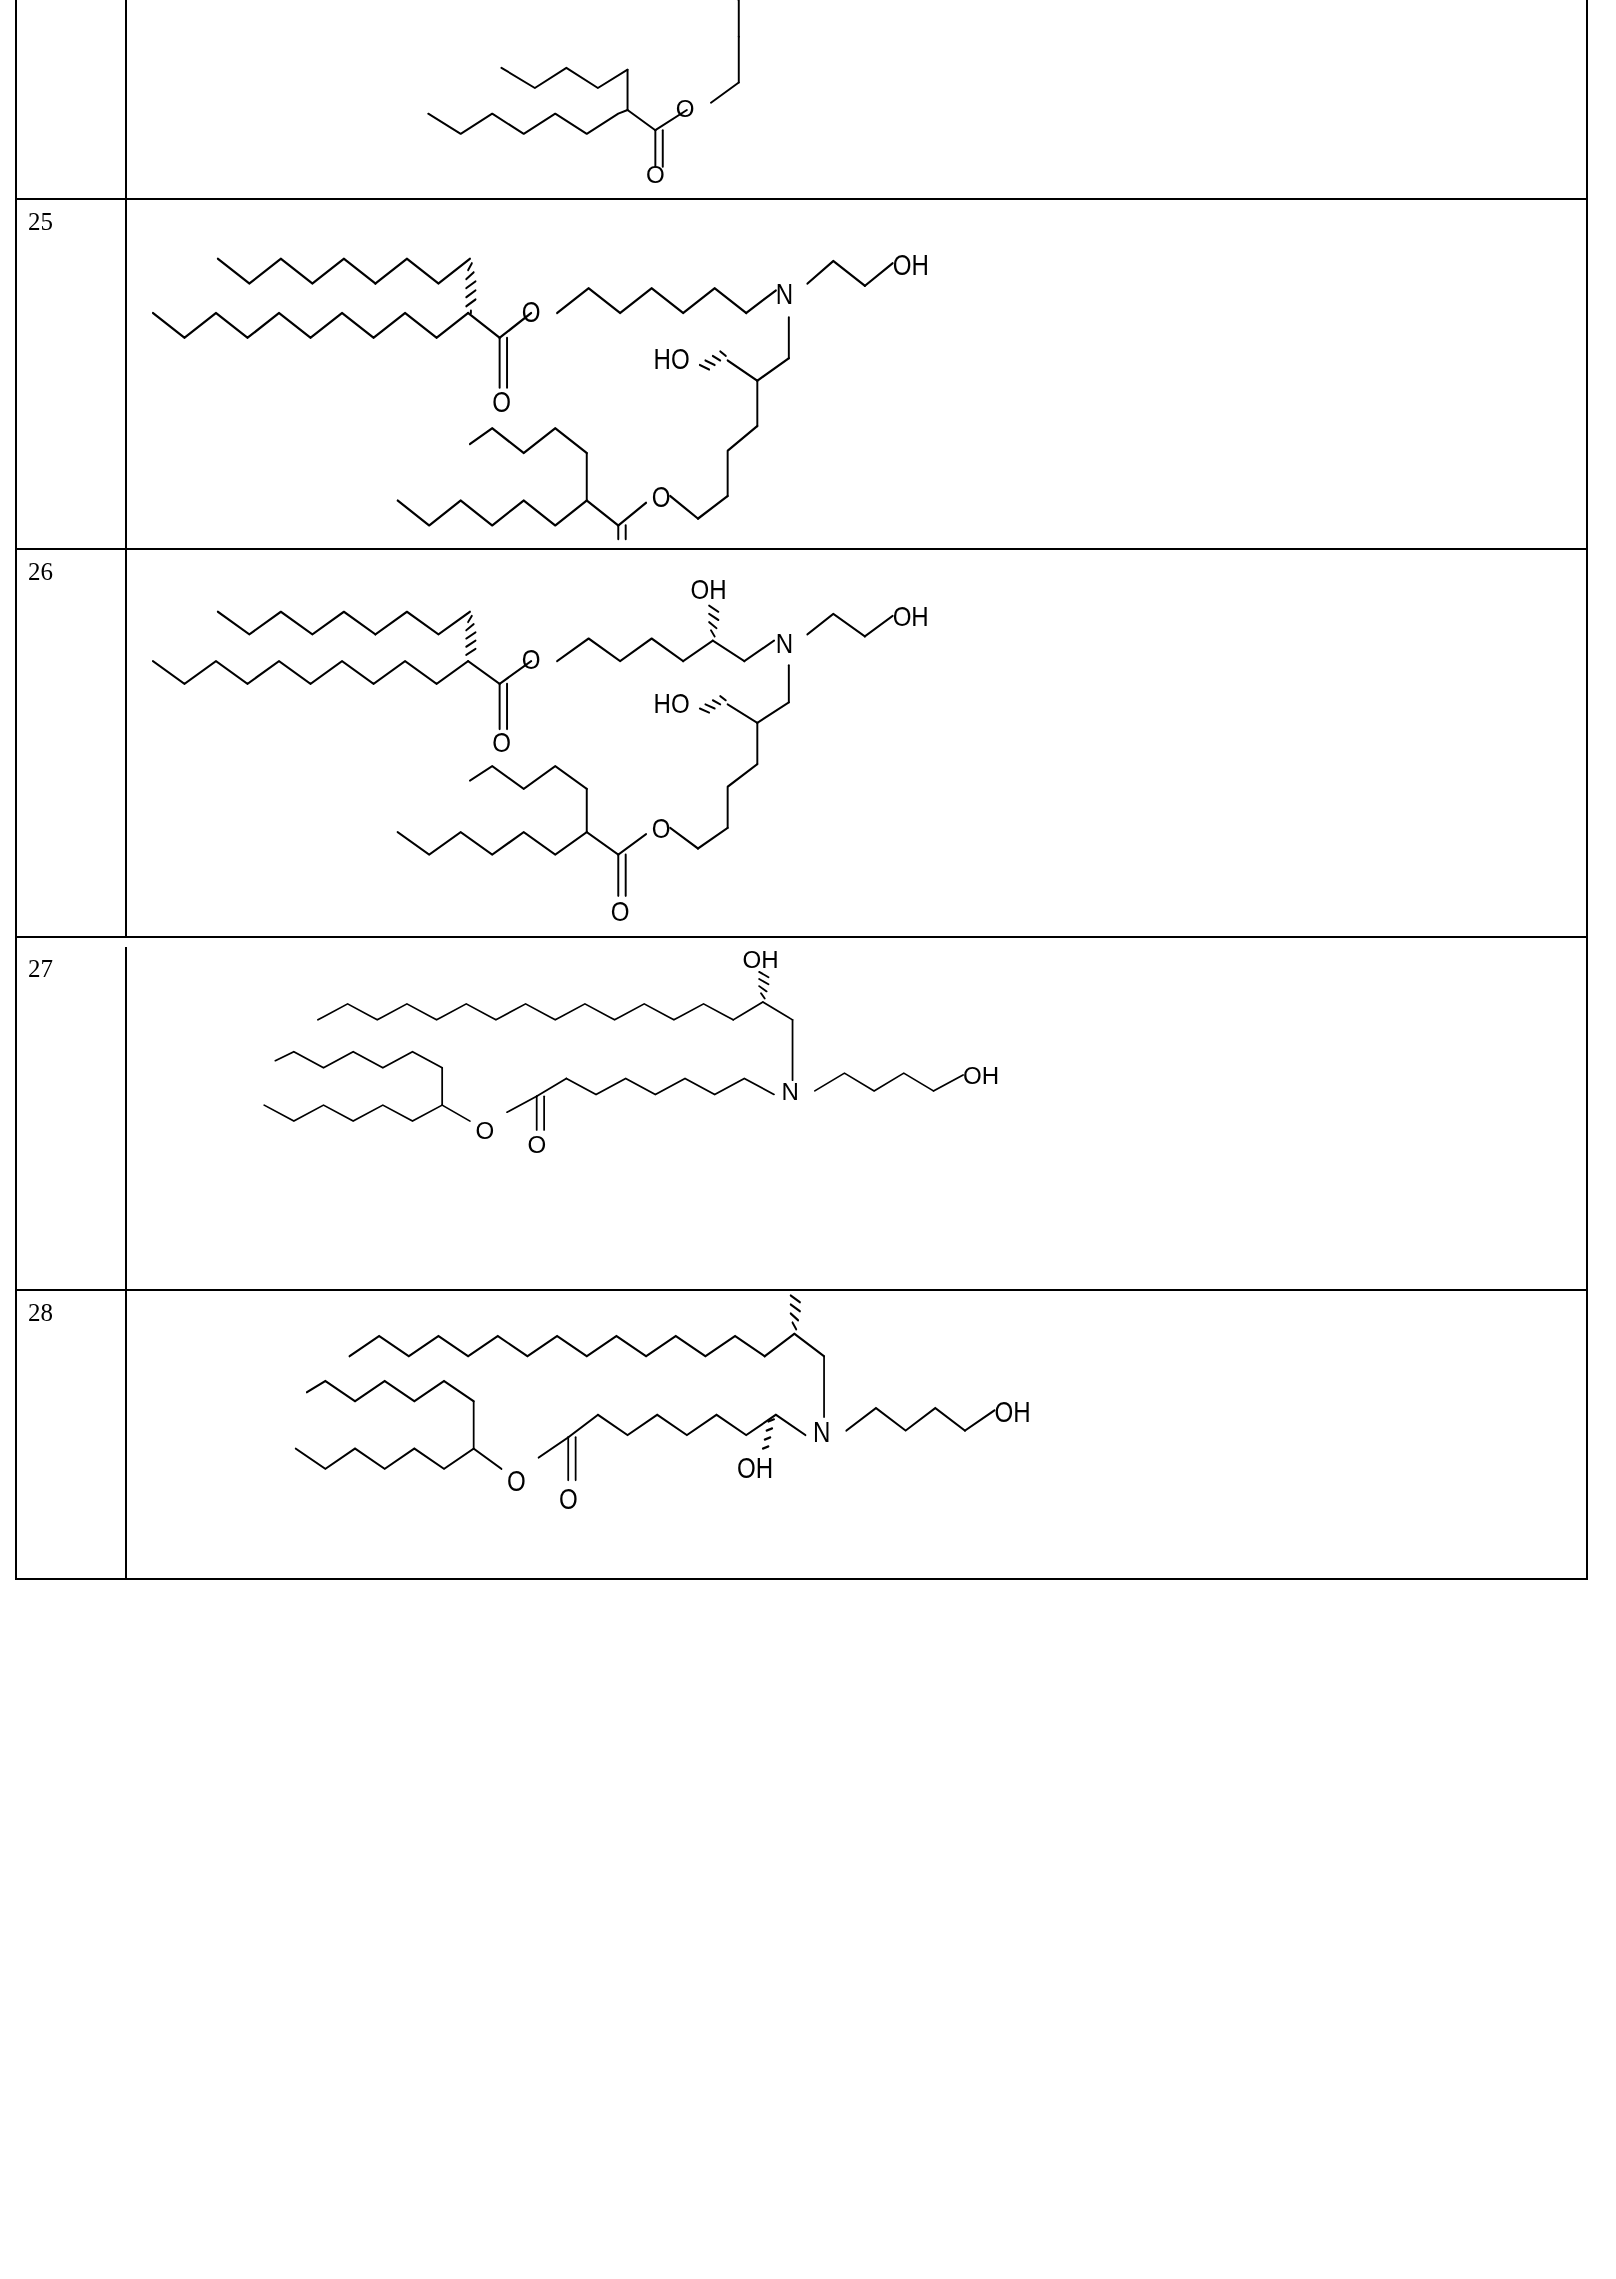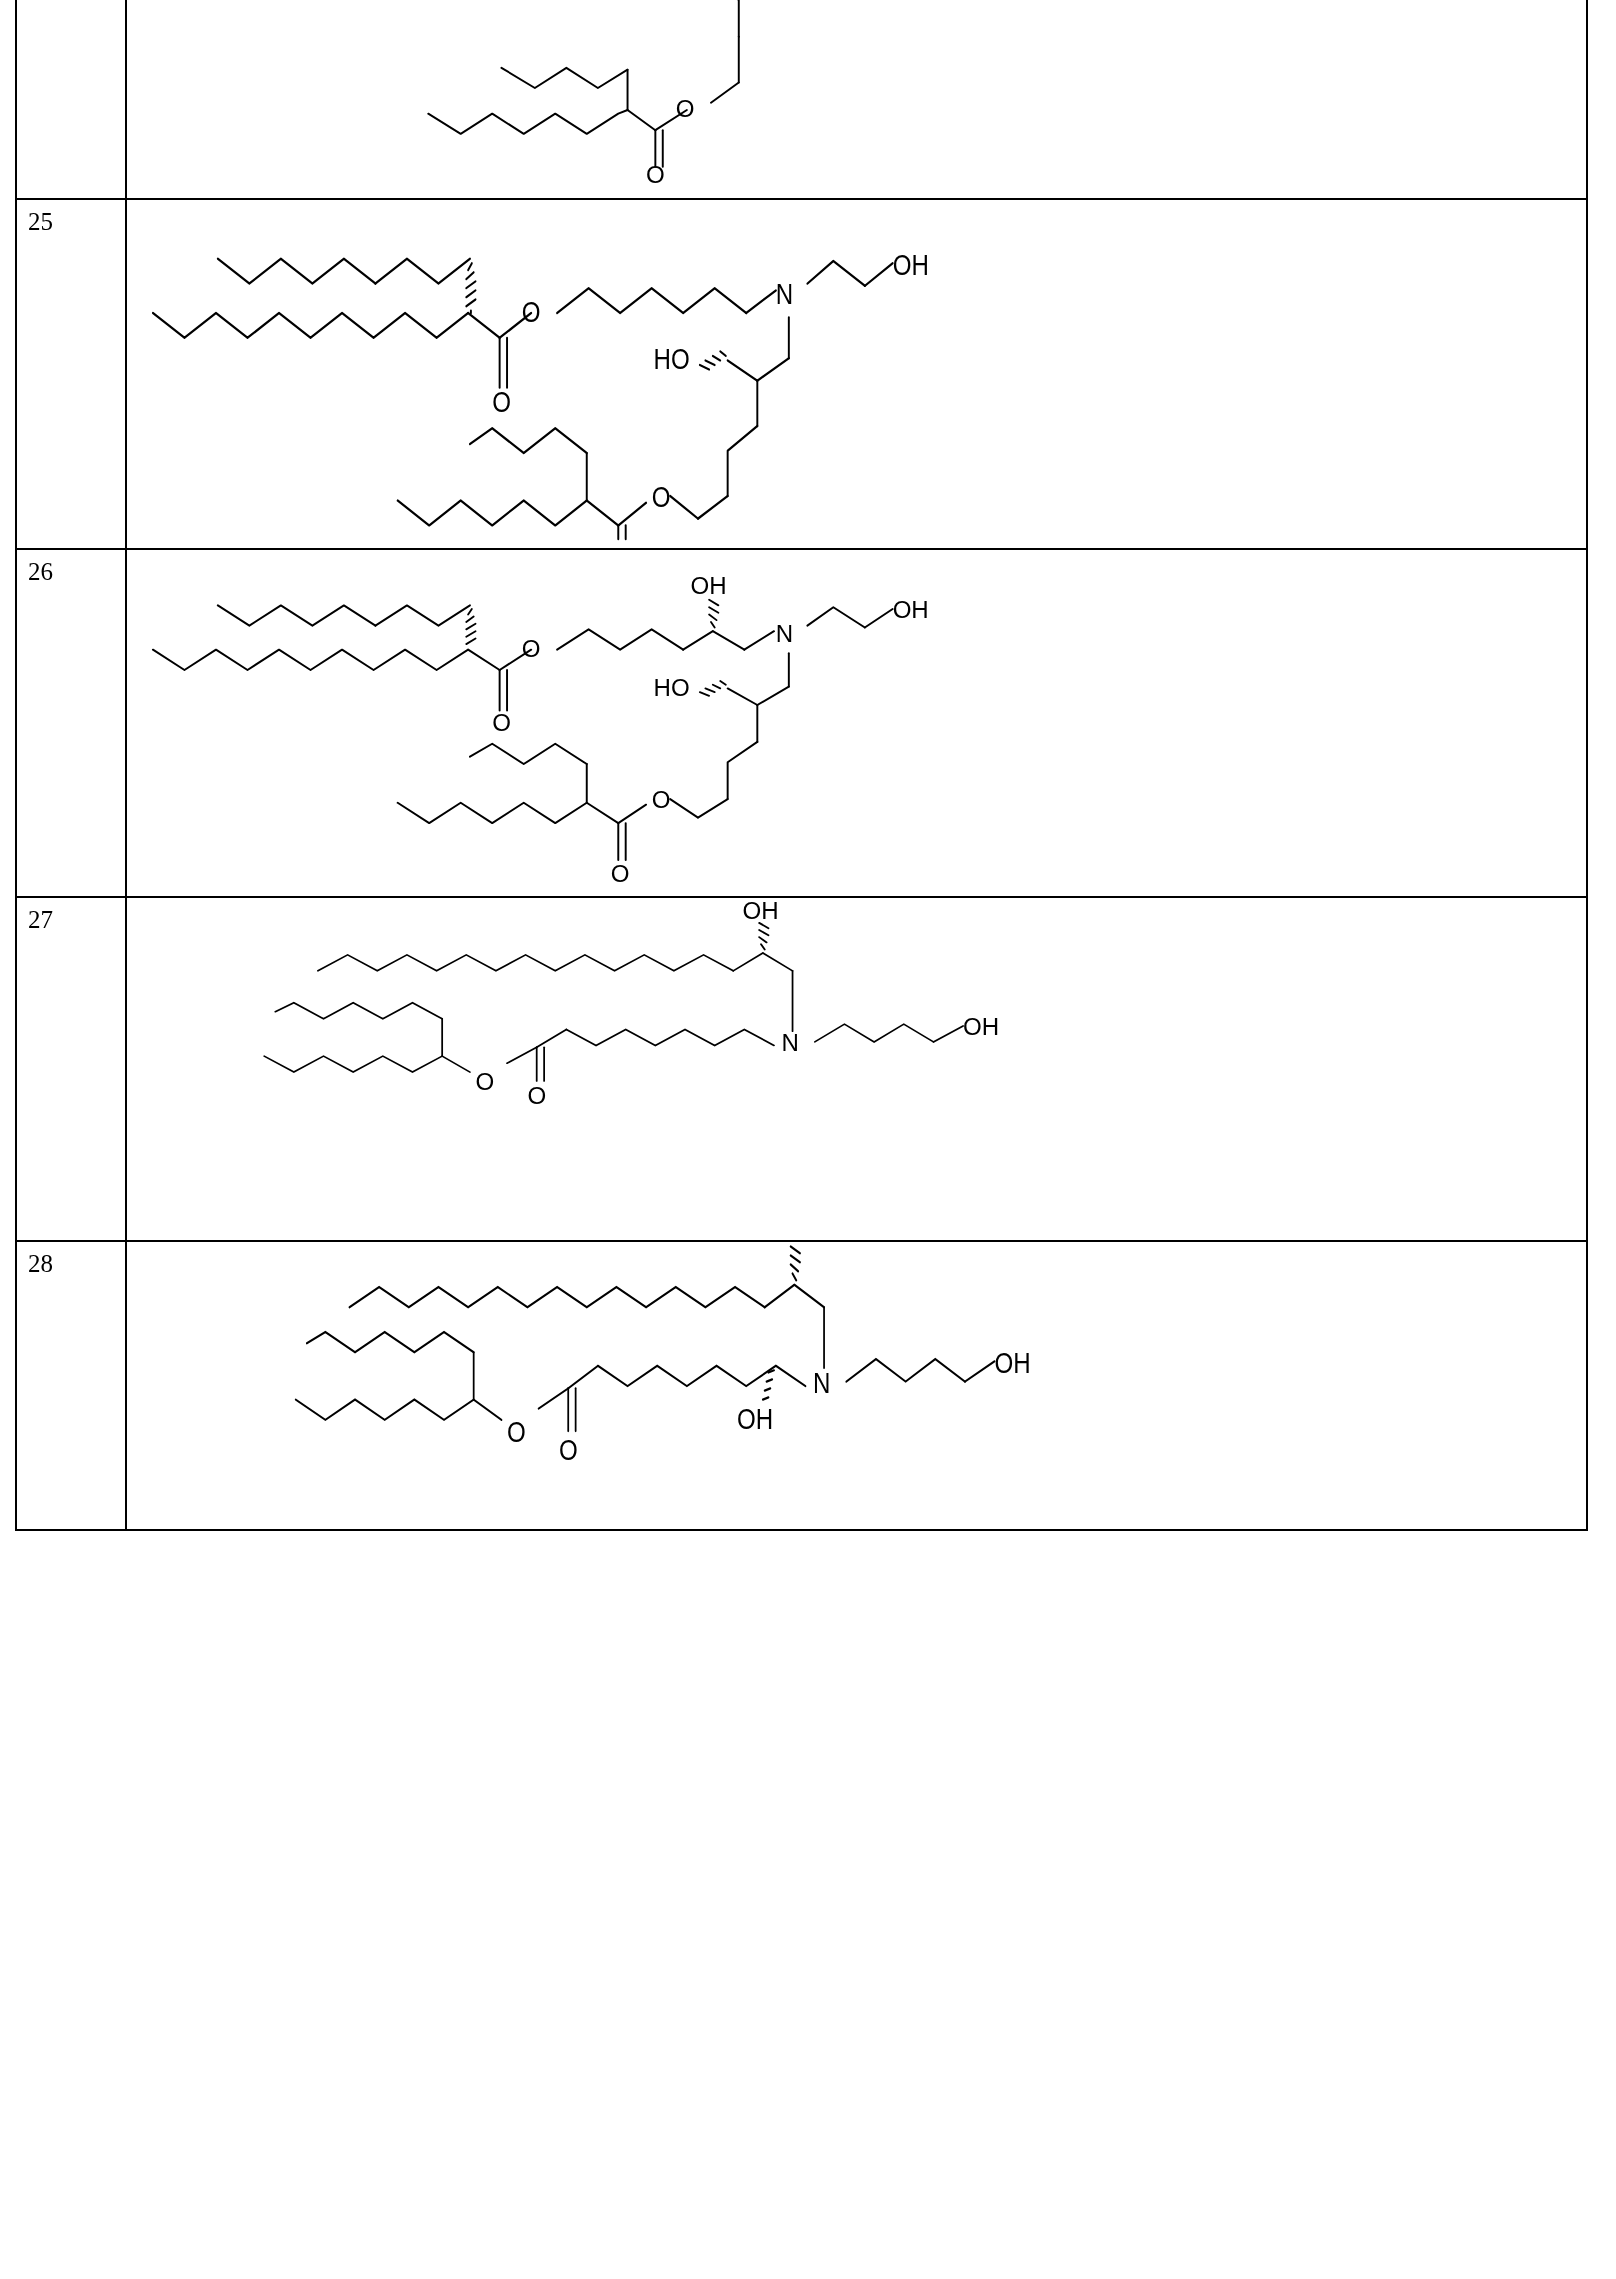--- a/index.html
+++ b/index.html
@@ -105,21 +105,21 @@
               <path class="bondline" d="M 530 288 L 496 266"></path>
               <path class="bondline" d="M 496 266 L 462 288 L 428 266 L 394 288 L 360 266 L 326 288 L 292 266"></path>
               <path class="bondline" d="M 496 266 L 496 224"></path>
               <path class="bondline" d="M 496 224 L 462 202 L 428 224 L 394 202 L 370 216"></path>
             </g>
           </svg>
         </div>
       </div>
     </div>
 
-    <div class="row" style="height:348px;">
+    <div class="row" style="height:388px;">
       <div class="numcell">
         <div class="numlbl">26</div>
       </div>
       <div class="structcell">
         <div class="struct">
           <svg viewBox="0 0 1574 375" preserveAspectRatio="none">
             <g>
               <path class="bondline" d="M 98 60 L 132 82 L 166 60 L 200 82 L 234 60 L 268 82"></path>
               <path class="bondline" d="M 268 82 L 302 60 L 336 82 L 370 60"></path>
               <path class="hash" d="M 372 64 L 368 70 M 374 72 L 366 78 M 376 80 L 366 86 M 376 88 L 366 94 M 376 96 L 366 102"></path>
@@ -171,21 +171,21 @@
               <path class="bondline" d="M 496 274 L 462 296 L 428 274 L 394 296 L 360 274 L 326 296 L 292 274"></path>
               <path class="bondline" d="M 496 274 L 496 232"></path>
               <path class="bondline" d="M 496 232 L 462 210 L 428 232 L 394 210 L 370 224"></path>
             </g>
             <text class="atom" x="522" y="360">O</text>
           </svg>
         </div>
       </div>
     </div>
 
-    <div class="row" style="height:344px;">
+    <div class="row" style="height:344px;margin-top:9px;">
       <div class="numcell">
         <div class="numlbl">27</div>
       </div>
       <div class="structcell">
         <div class="struct">
           <svg viewBox="0 0 1574 385" preserveAspectRatio="none">
             <g>
               <path class="bondthin" d="M 206 82 L 238 64 L 270 82 L 302 64 L 334 82 L 366 64 L 398 82 L 430 64 L 462 82 L 494 64 L 526 82 L 558 64 L 590 82 L 622 64 L 654 82"></path>
               <path class="bondthin" d="M 654 82 L 686 62"></path>
               <path class="hash" d="M 688 58 L 684 52 M 690 50 L 682 44 M 692 42 L 682 36 M 692 34 L 682 28"></path>

